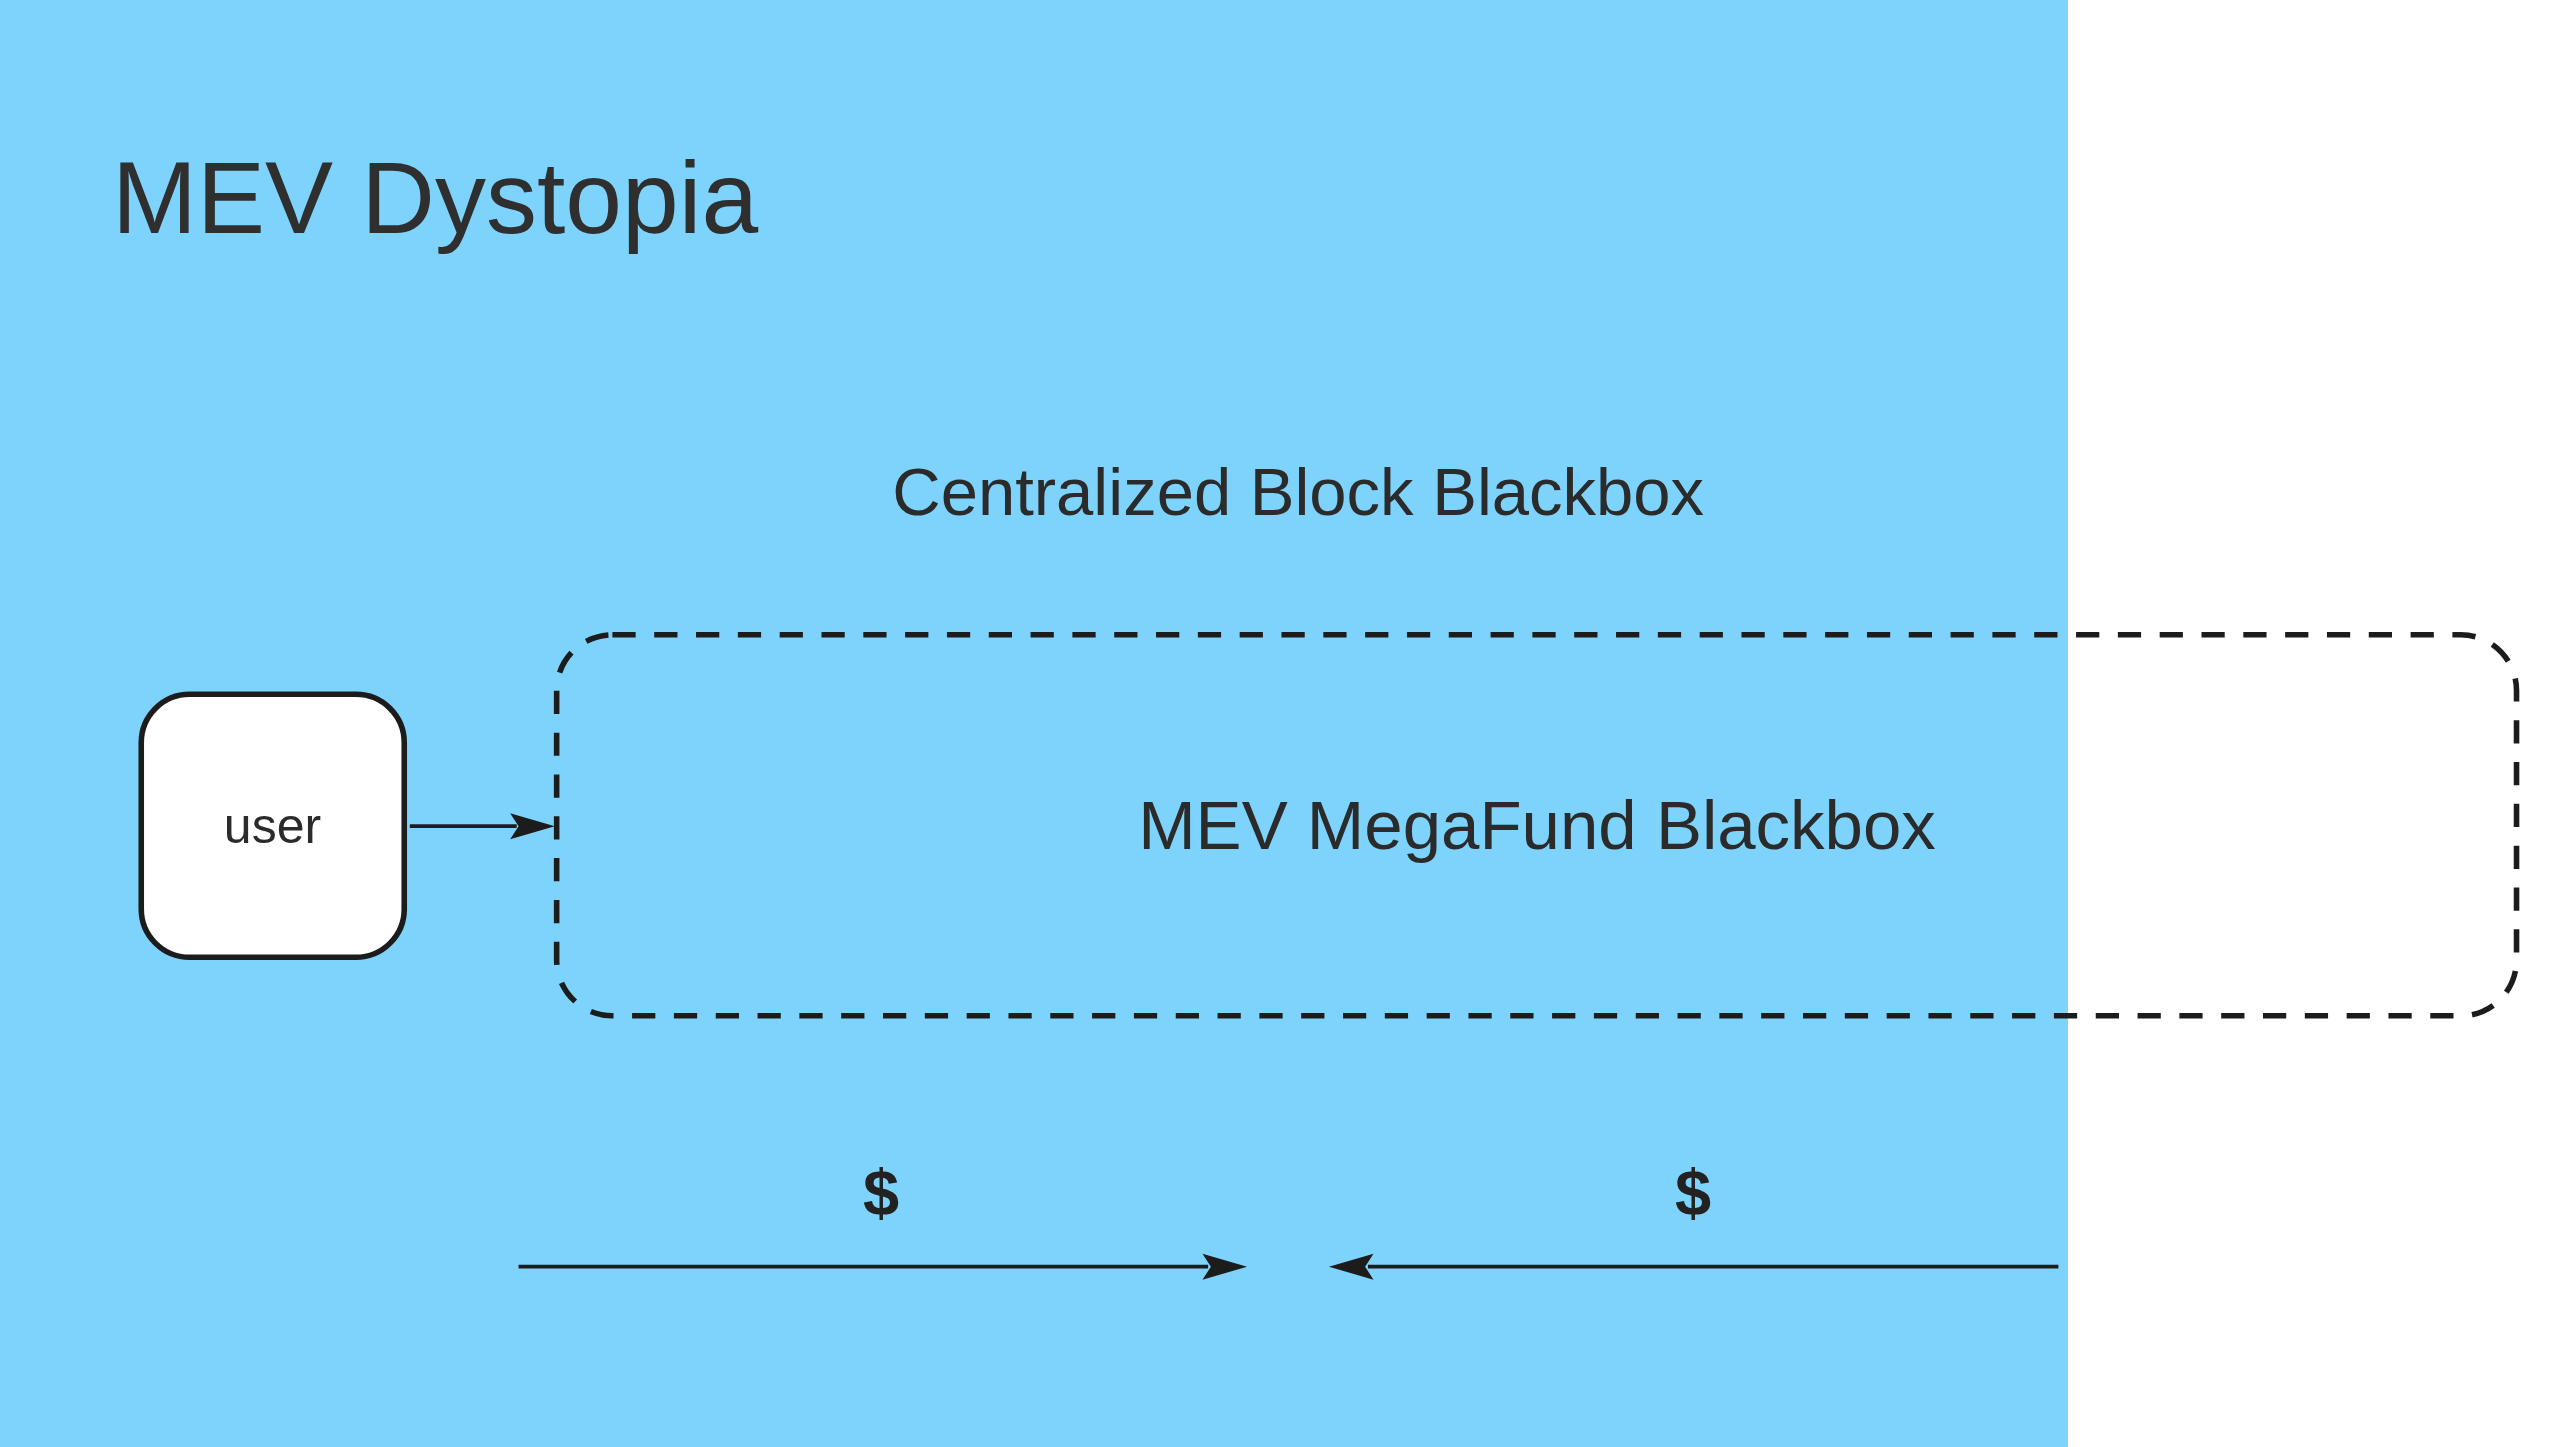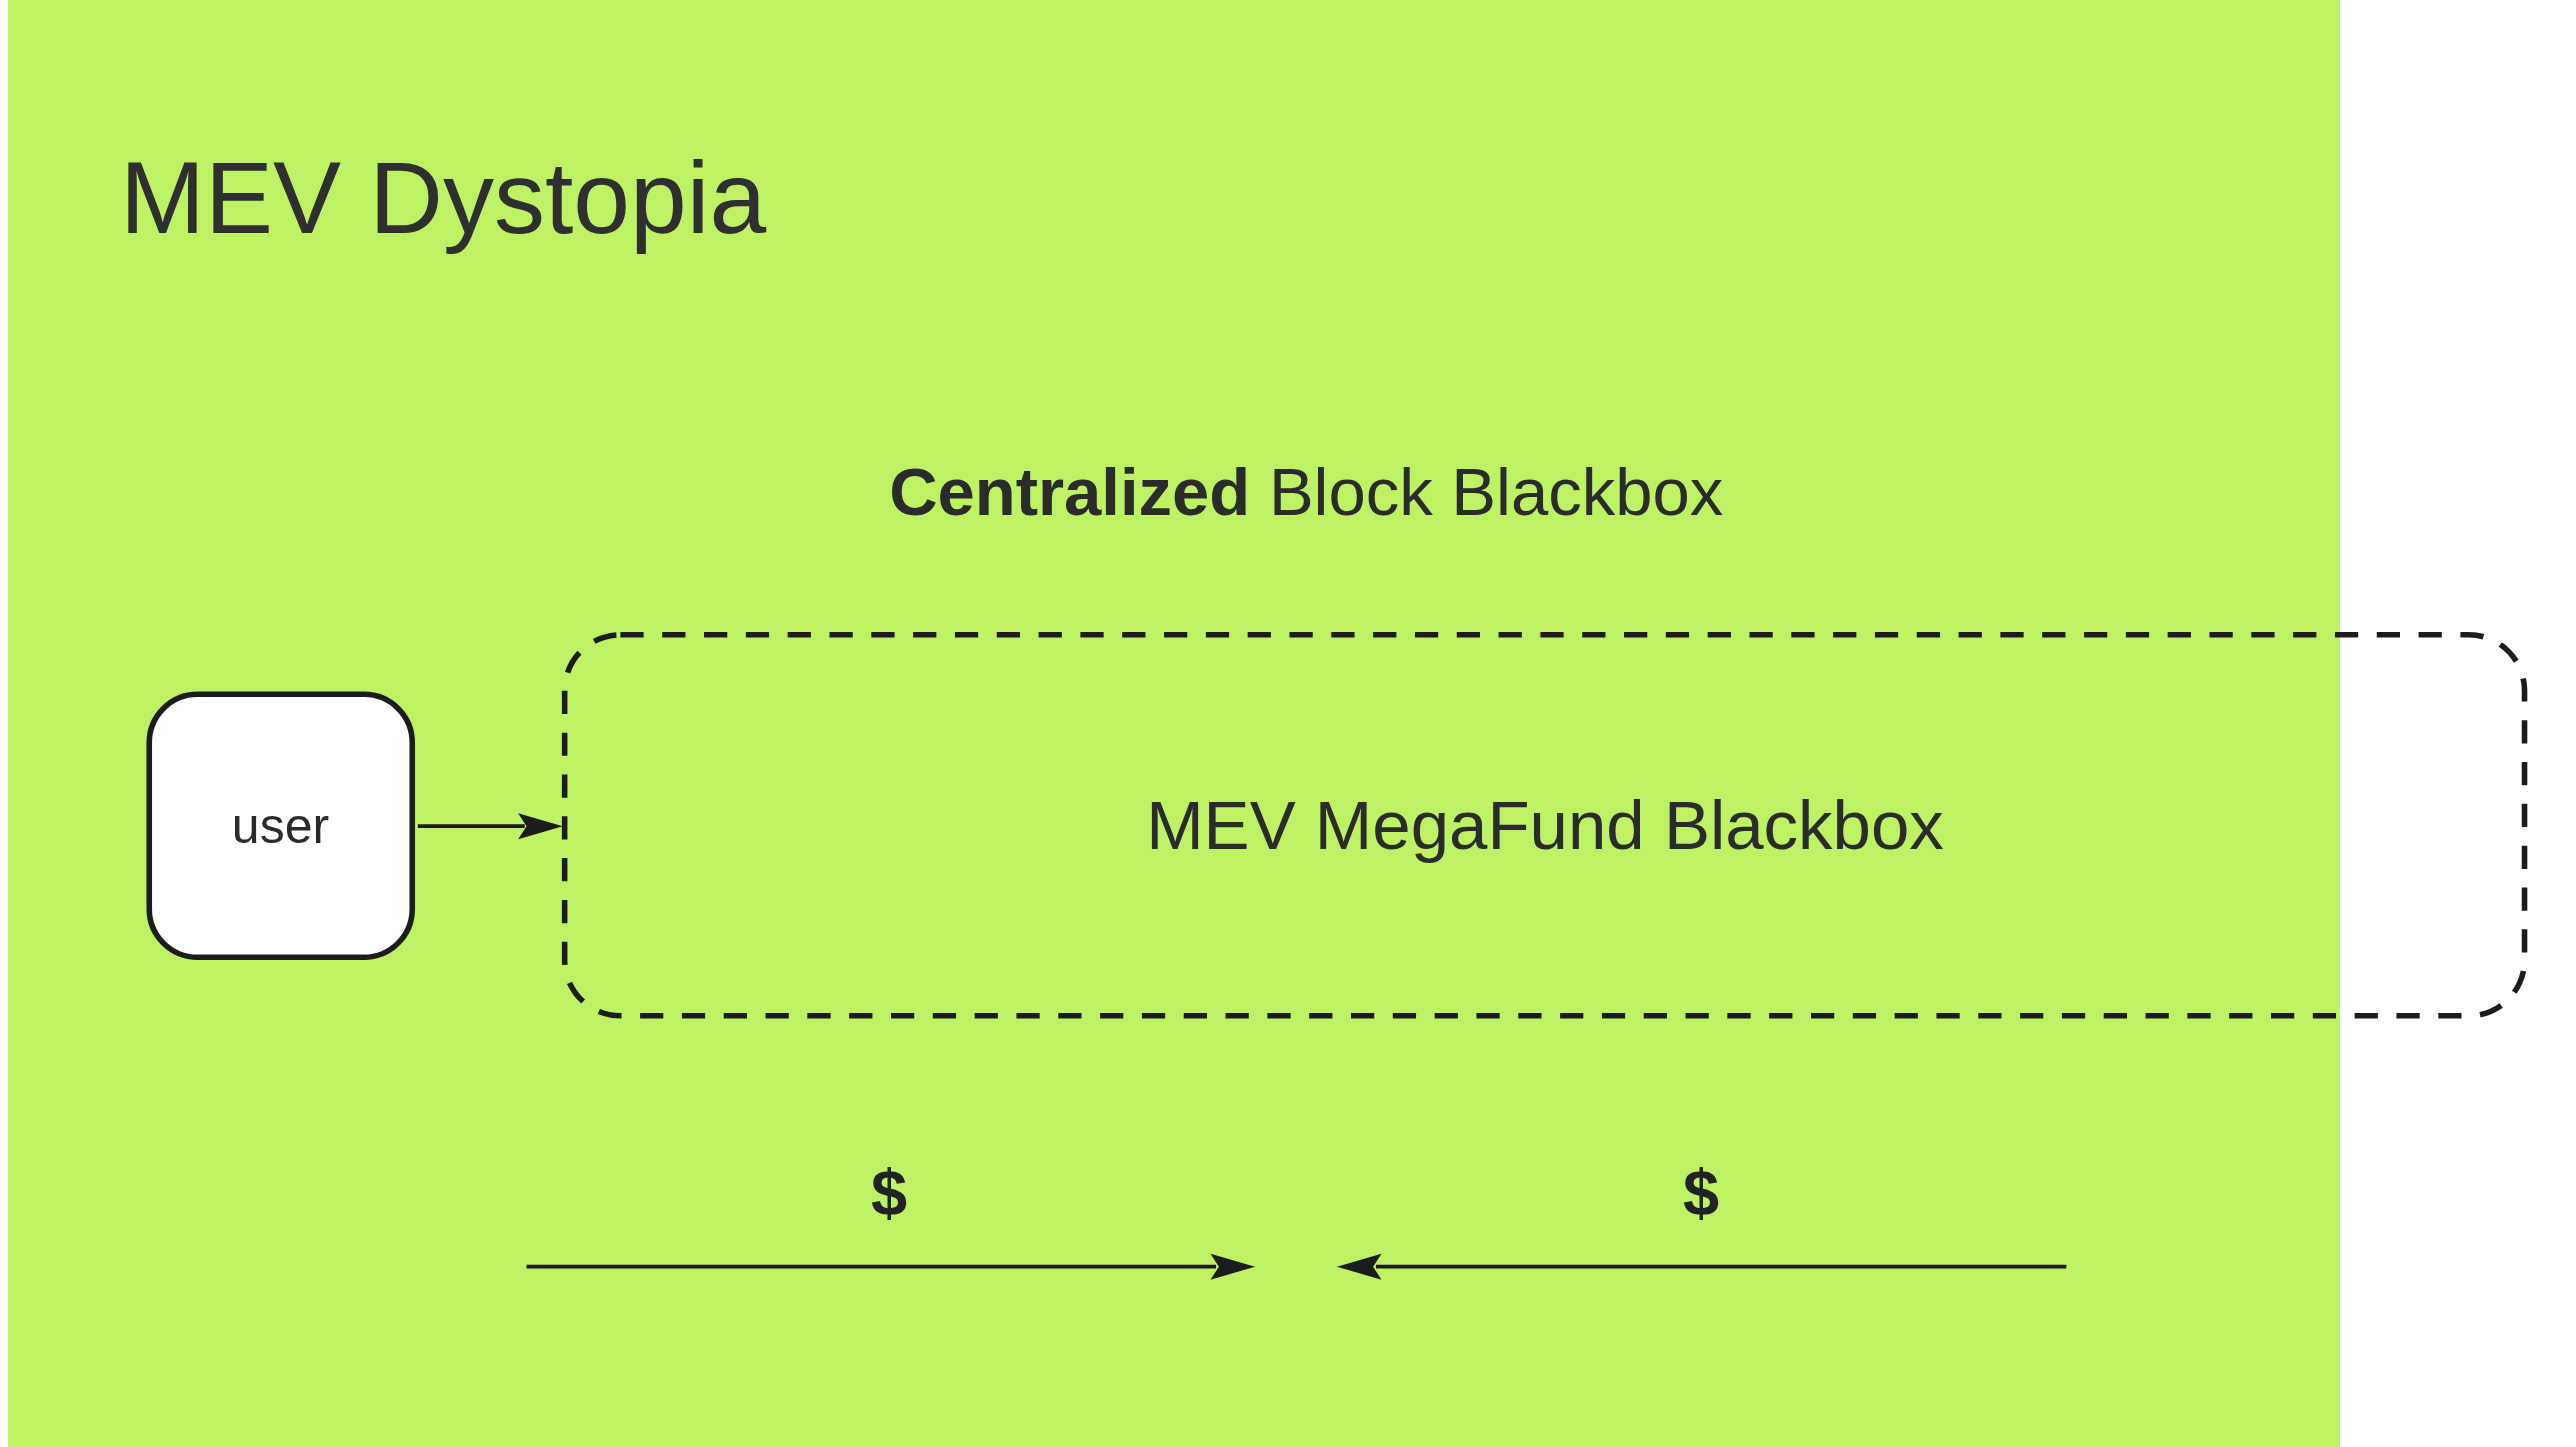--- a/index.html
+++ b/index.html
@@ -6,24 +6,24 @@
     margin: 0;
     padding: 0;
     background: #ffffff;
     width: 2576px;
     height: 1448px;
     overflow: hidden;
     font-family: "Liberation Sans", "DejaVu Sans", sans-serif;
   }
   .stage {
     position: absolute;
-    left: 8px; top: 0;
-    width: 2332px;
+    left: 0; top: 0;
+    width: 2068px;
     height: 1448px;
-    background: #bef264;
+    background: #7dd3fc;
   }
   .canvas-svg {
     position: absolute;
     left: 0; top: 0;
     width: 2576px;
     height: 1448px;
   }
   .page-title {
     position: absolute;
     left: 112px;
@@ -38,21 +38,21 @@
     position: absolute;
     left: 10.2px;
     top: 458px;
     width: 2576px;
     text-align: center;
     font-size: 67px;
     line-height: 1;
     color: #2b2b2b;
     white-space: nowrap;
   }
-  .diagram-heading .emph { font-weight: bold; }
+  .diagram-heading .emph { font-weight: normal; }
   .node-label {
     position: absolute;
     display: flex;
     align-items: center;
     justify-content: center;
     color: #2b2b2b;
     line-height: 1;
     text-align: center;
   }
   .user-label-box {

